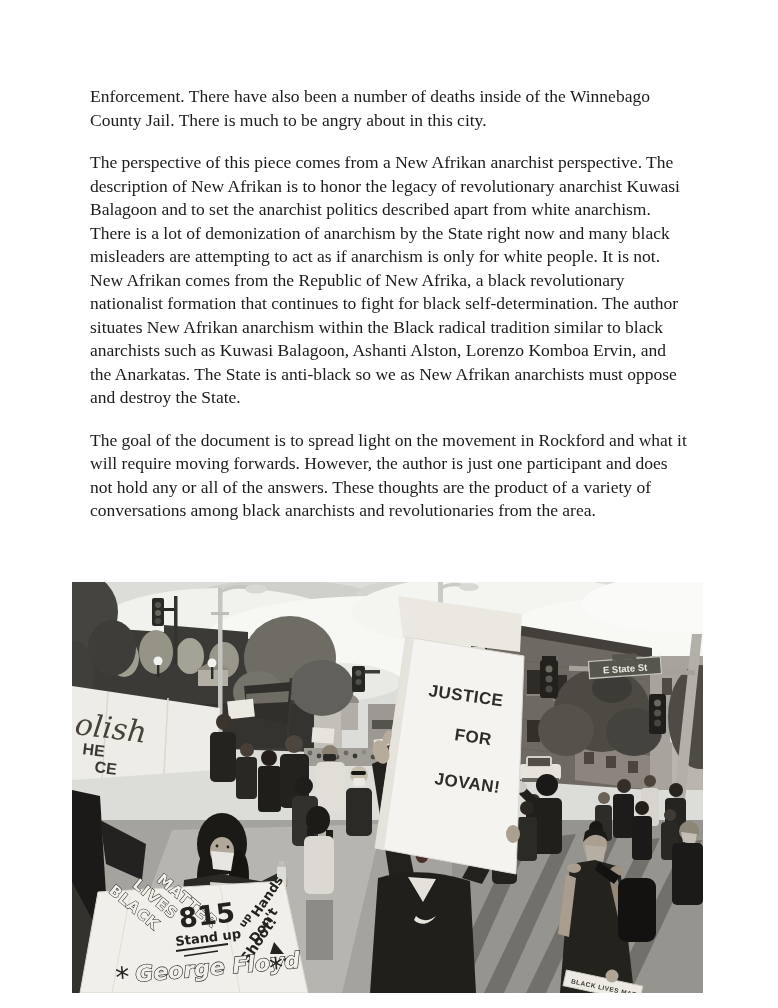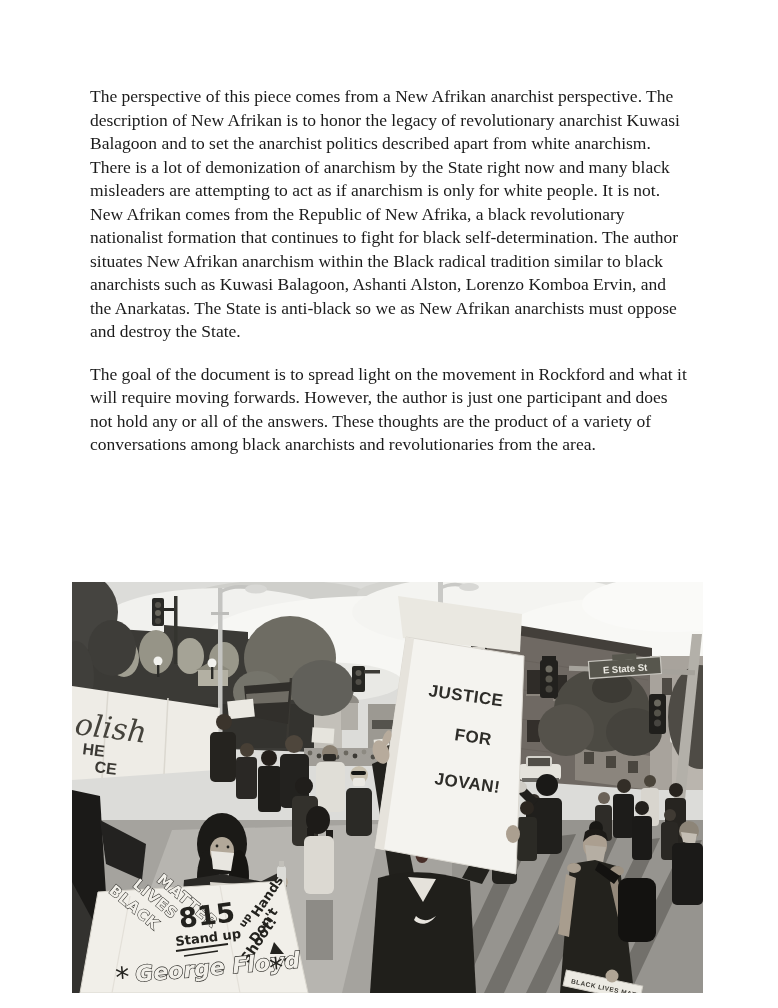--- a/index.html
+++ b/index.html
@@ -12,20 +12,21 @@
          background:#dcdcd9;}
   .photo svg{display:block;}
   text{user-select:none;}
 </style>
 </head>
 <body>
 
 <div class="page">
 
   <div class="article">
+    <p>Enforcement. There have also been a number of deaths inside of the Winnebago County Jail. There is much to be angry about in this city.</p>
     <p>The perspective of this piece comes from a New Afrikan anarchist perspective. The description of New Afrikan is to honor the legacy of revolutionary anarchist Kuwasi Balagoon and to set the anarchist politics described apart from white anarchism. There is a lot of demonization of anarchism by the State right now and many black misleaders are attempting to act as if anarchism is only for white people. It is not. New Afrikan comes from the Republic of New Afrika, a black revolutionary nationalist formation that continues to fight for black self-determination. The author situates New Afrikan anarchism within the Black radical tradition similar to black anarchists such as Kuwasi Balagoon, Ashanti Alston, Lorenzo Komboa Ervin, and the Anarkatas. The State is anti-black so we as New Afrikan anarchists must oppose and destroy the State.</p>
     <p>The goal of the document is to spread light on the movement in Rockford and what it will require moving forwards. However, the author is just one participant and does not hold any or all of the answers. These thoughts are the product of a variety of conversations among black anarchists and revolutionaries from the area.</p>
   </div>
 
   <figure class="photo" style="margin:0">
   <svg width="631" height="411" viewBox="0 0 631 411" xmlns="http://www.w3.org/2000/svg">
 
     <rect x="0" y="0" width="631" height="250" fill="#dcdcd9"></rect>
     <g>
       <ellipse cx="210" cy="18" rx="95" ry="20" fill="#cfcfcb"></ellipse>

